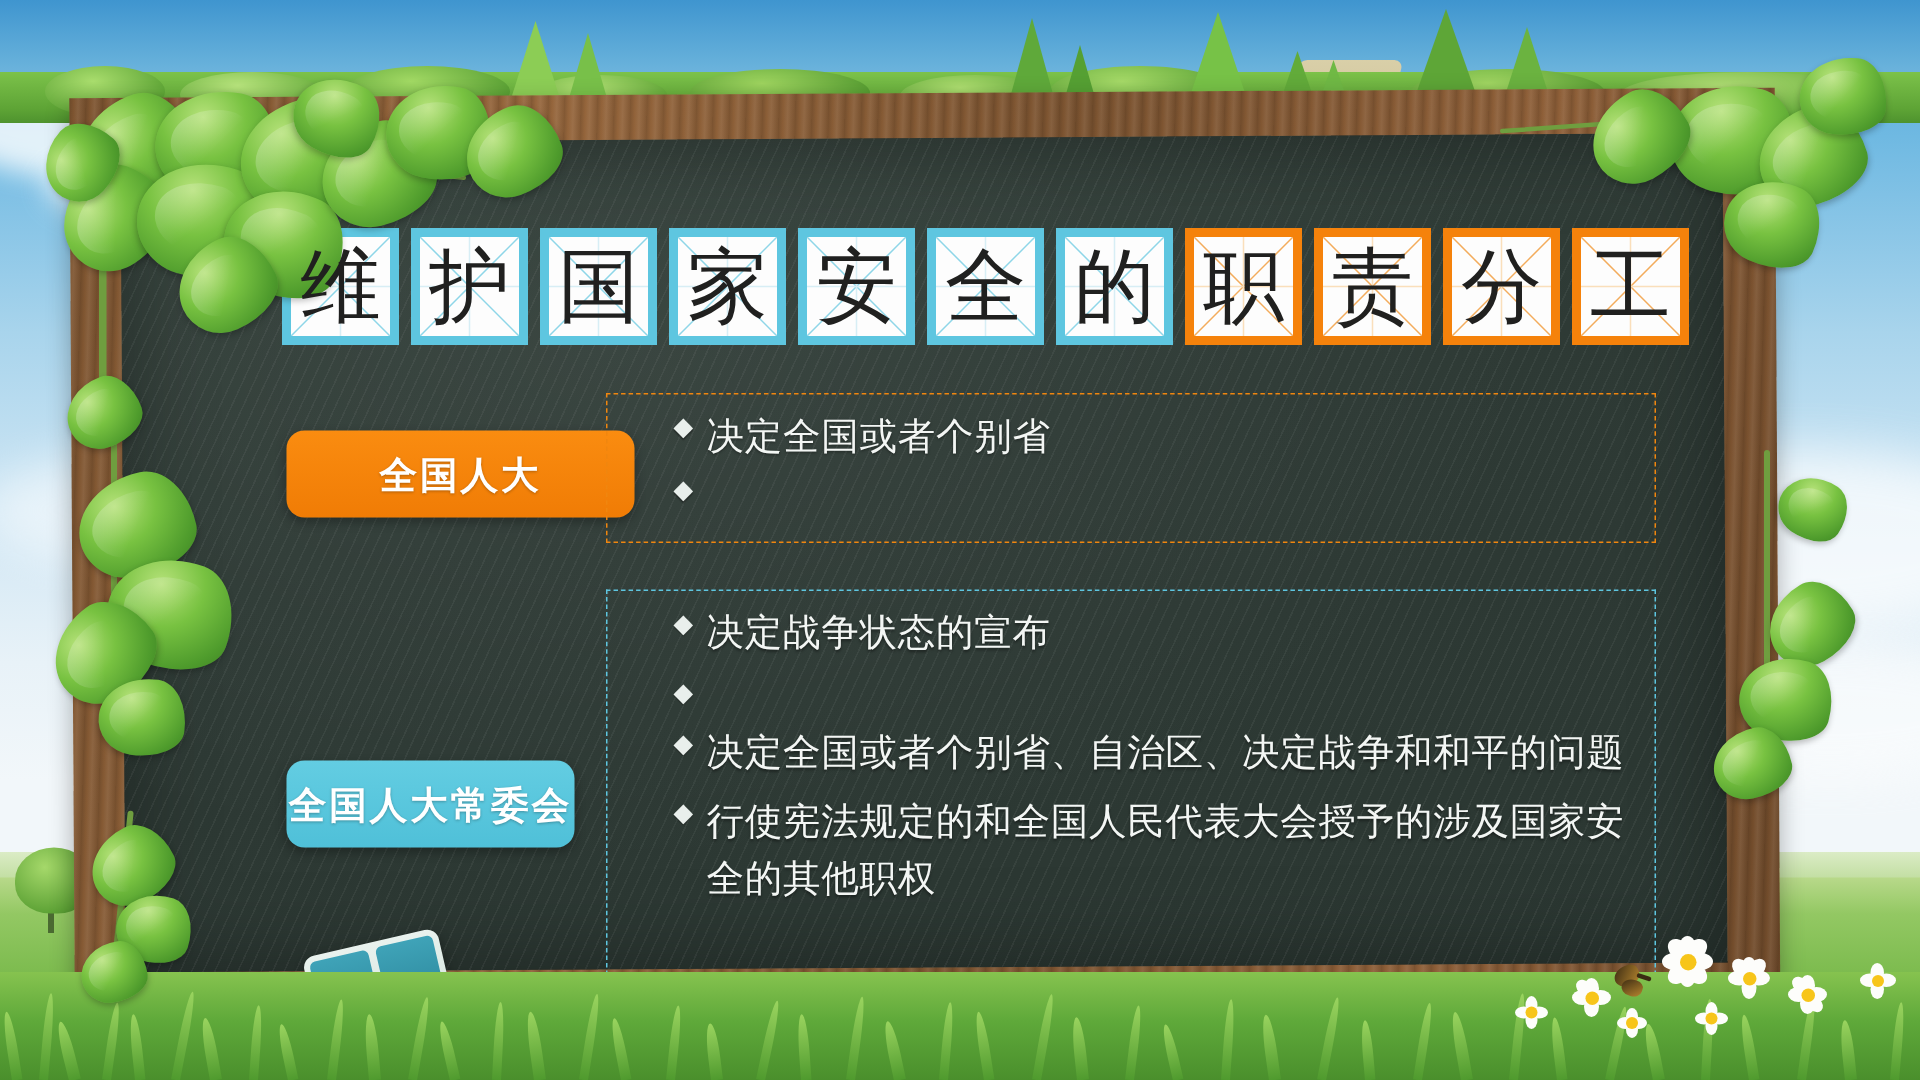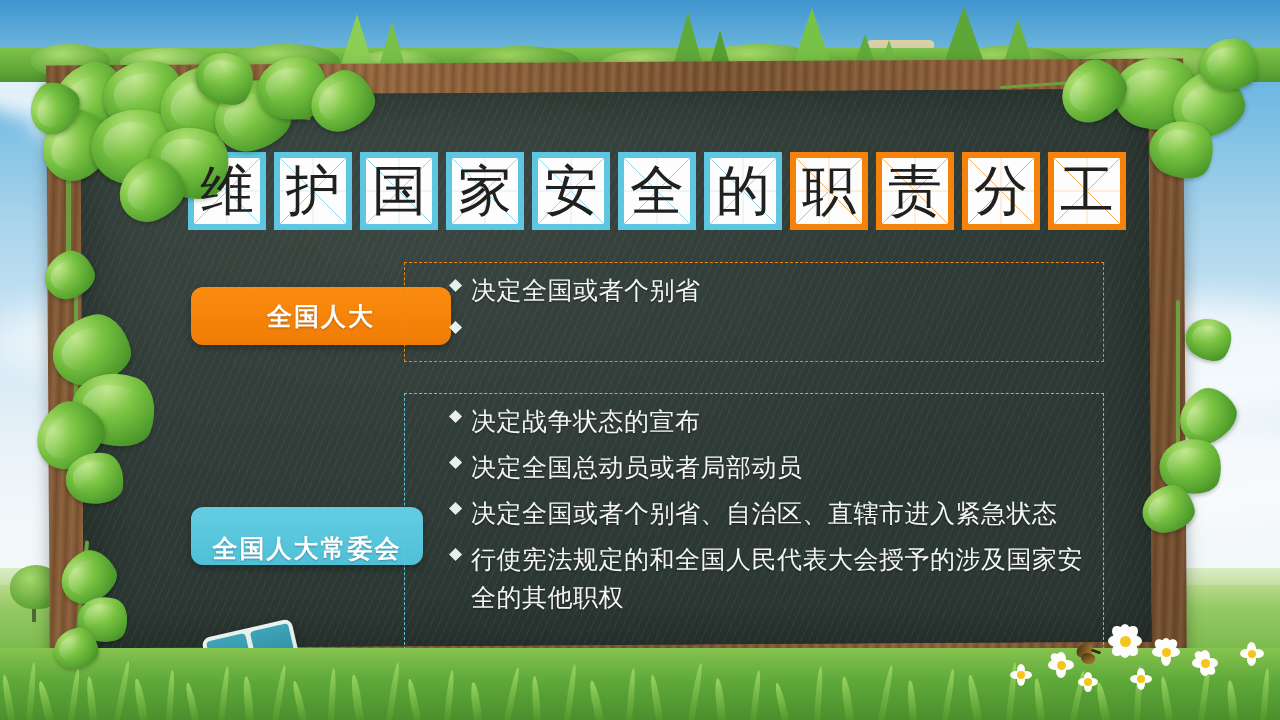--- a/index.html
+++ b/index.html
@@ -101,22 +101,22 @@
 
   
   .pill{
     position:absolute;display:flex;align-items:center;justify-content:center;
     border-radius:12px;color:#ffffff;font-weight:bold;letter-spacing:2px;
     text-shadow:0 1px 2px rgba(0,0,0,.28);
     box-shadow:0 3px 7px rgba(0,0,0,.30);
   }
   .pill.orange{background:linear-gradient(180deg,#fa8c10,#f07c05);}
   .pill.teal{background:linear-gradient(180deg,#63cde2,#4fc0d8);}
-  #pill1{left:191px;top:287px;width:260px;height:58px;font-size:25px;font-family:Liberation Serif, serif;}
-  #pill2{left:191px;top:507px;width:232px;height:58px;font-size:25px;align-items:flex-end;}
+  #pill1{left:191px;top:287px;width:232px;height:58px;font-size:25px;font-family:Liberation Serif, serif;}
+  #pill2{left:191px;top:507px;width:192px;height:58px;font-size:25px;}
 
   .infobox{position:absolute;box-sizing:border-box;}
   #box1{left:404px;top:262px;width:700px;height:100px;border:1.6px dashed #f0860f;}
   #box2{left:404px;top:393px;width:700px;height:262px;border:1.6px dashed #5ec6e0;}
 
   .bullets{position:absolute;left:44px;top:9px;right:10px;}
   .bullet{display:flex;align-items:flex-start;margin-bottom:4px;}
   .bullet .dot{
     color:#e9efec;font-size:17px;line-height:1.52;margin-right:9px;flex:0 0 auto;
     text-shadow:0 1px 1px rgba(0,0,0,.4);
@@ -350,25 +350,24 @@
     <span>全国人大常委会</span>
   </div>
   <div class="infobox" id="box2">
     <div class="bullets">
       <div class="bullet">
         <span class="dot">◆</span>
         <span class="txt">决定战争状态的宣布</span>
       </div>
       <div class="bullet">
         <span class="dot">◆</span>
-        <span class="txt">决定全国总动员或者局部动员</span>
       </div>
       <div class="bullet">
         <span class="dot">◆</span>
-        <span class="txt">决定全国或者个别省、自治区、直辖市进入紧急状态</span>
+        <span class="txt">决定全国或者个别省、自治区、决定战争和和平的问题</span>
       </div>
       <div class="bullet">
         <span class="dot">◆</span>
         <span class="txt">行使宪法规定的和全国人民代表大会授予的涉及国家安全的其他职权</span>
       </div>
     </div>
   </div>
 
   <div class="chalk" style="left:168px;top:659px;width:68px;height:14px;background:linear-gradient(180deg,#ffffff,#e4e4df);"></div>
   <div class="eraser">

